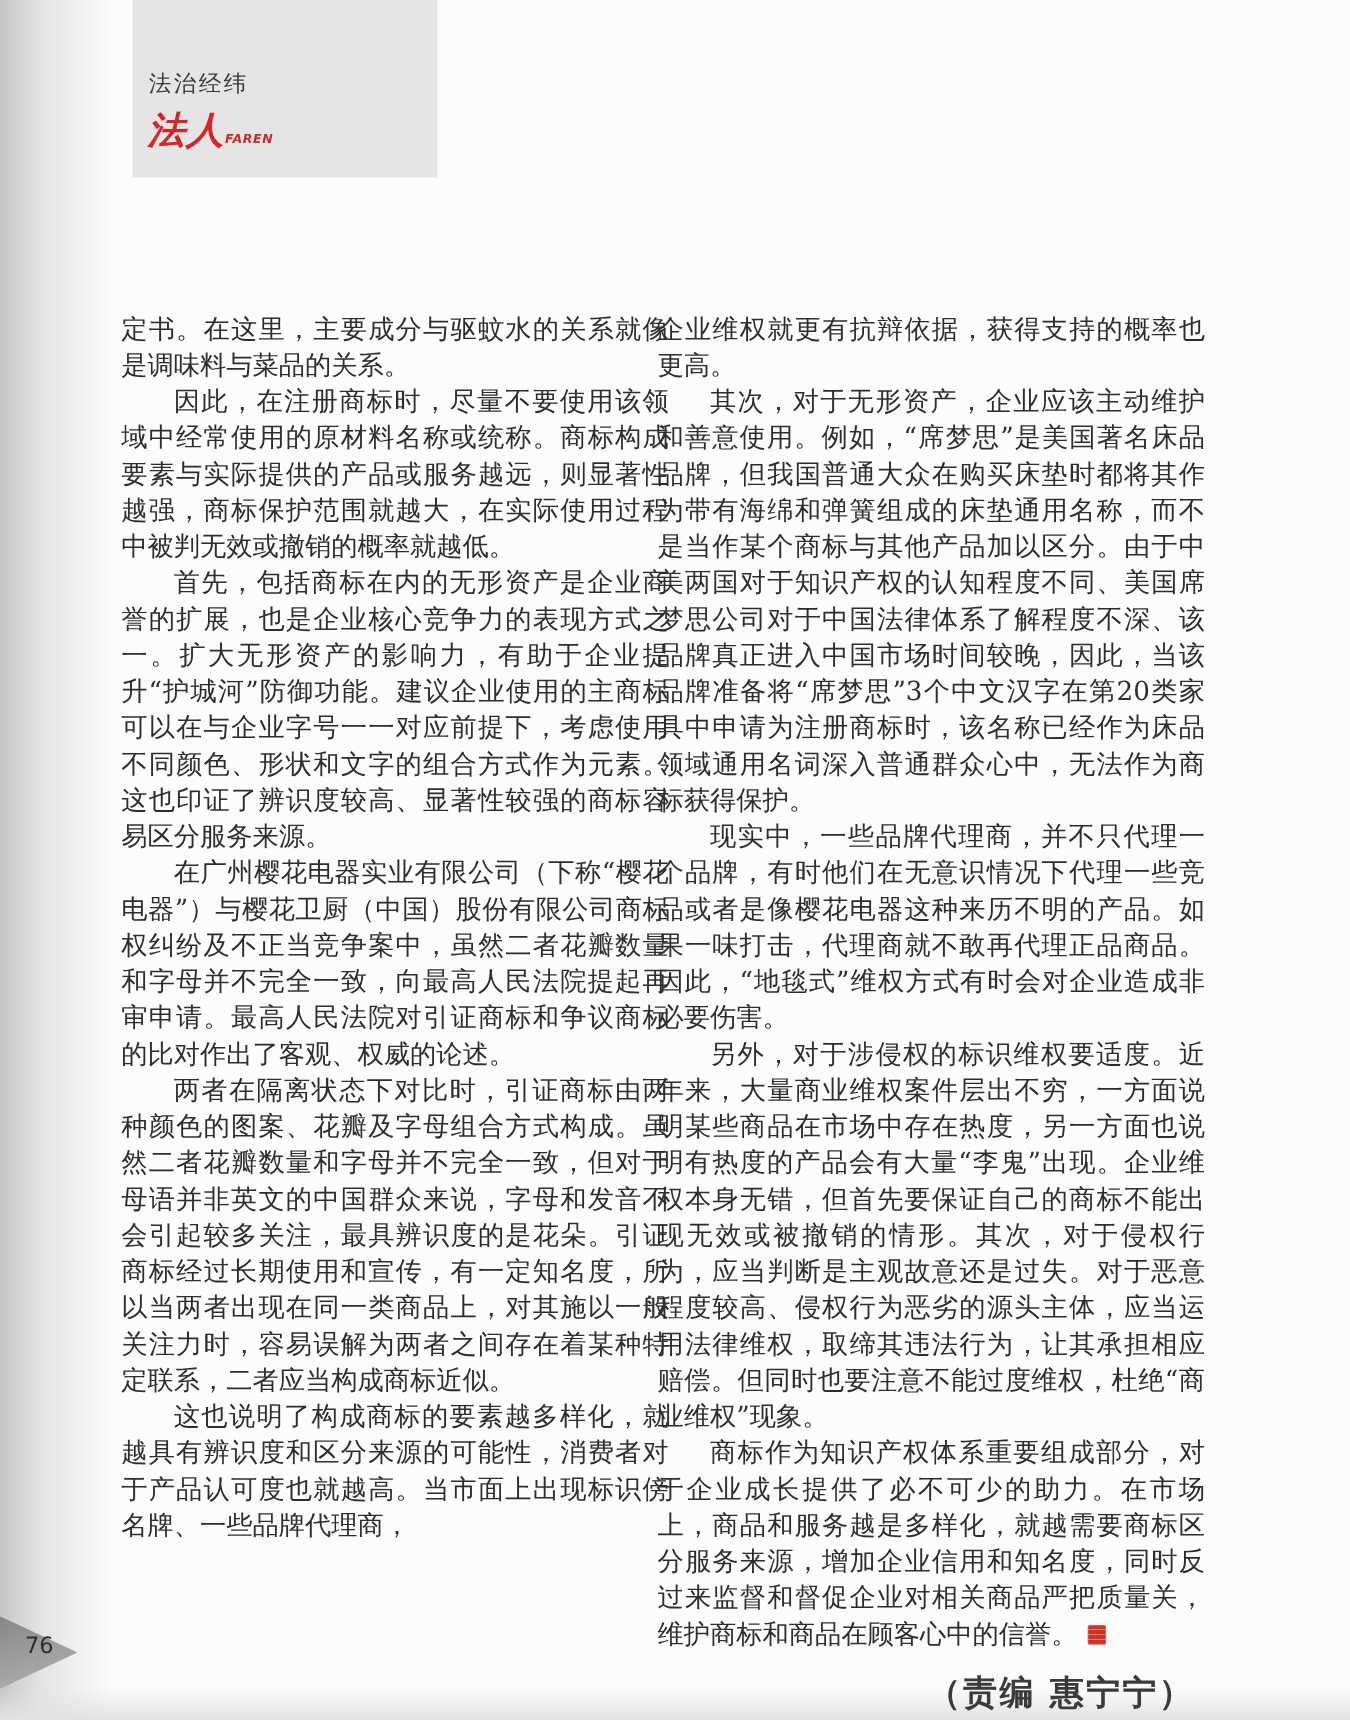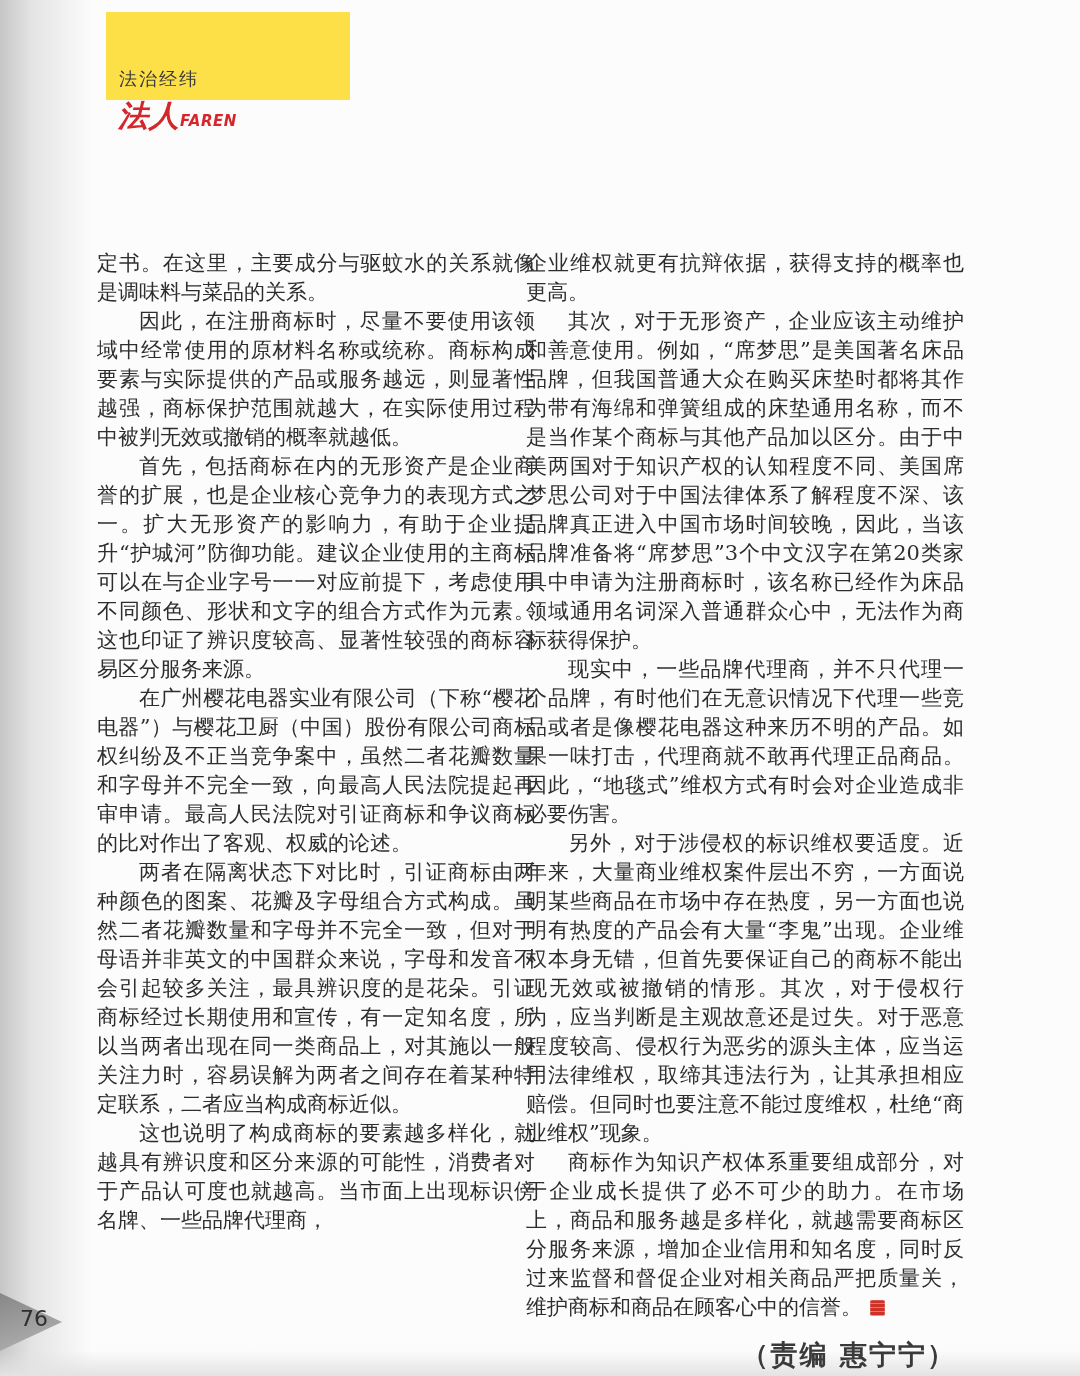--- a/index.html
+++ b/index.html
@@ -16,37 +16,37 @@
     position:absolute; left:0; top:0; width:92px; height:100%;
     background:linear-gradient(to right,#c6c6c6 0%,#e4e4e4 35%,rgba(252,252,252,0) 100%);
   }
   .shade-bottom {
     position:absolute; left:0; bottom:0; width:100%; height:26px;
     background:linear-gradient(to top,#e3e3e3 0%,rgba(252,252,252,0) 100%);
   }
 
   
   .header-block {
-    position:absolute; left:106px; top:12px; width:244px; height:88px;
-    background:#fde047;
+    position:absolute; left:106px; top:0; width:244px; height:142px;
+    background:#e5e5e5;
   }
   .section-label {
     position:absolute; left:13px; top:55px;
     font-family:"DejaVu Sans","Liberation Sans",sans-serif;
     font-size:18px; color:#3b3b3b; letter-spacing:2px;
   }
   .logo-row { position:absolute; left:12px; top:84px; white-space:nowrap; }
   .logo-cn {
     color:#d5262b; font-weight:bold; font-style:italic;
     font-size:30px; letter-spacing:1px;
     font-family:"DejaVu Serif","Liberation Serif",serif;
   }
   .logo-en {
     color:#d5262b; font-weight:bold; font-style:italic;
-    font-size:15px; letter-spacing:0.5px;
+    font-size:10px; letter-spacing:0.5px;
     font-family:"DejaVu Sans","Liberation Sans",sans-serif;
   }
 
   
   .column {
     position:absolute; top:249px; width:438px;
     font-size:21px; line-height:29px; color:#2d2d2d;
     text-align:justify;
   }
   .column-left  { left:97px; }
@@ -77,21 +77,21 @@
 
   
   .page-number-tab {
     position:absolute; left:0; top:1293px; width:62px; height:58px;
     background:linear-gradient(160deg,#878787 0%,#b5b5b5 100%);
     clip-path:polygon(0 0, 100% 50%, 0 100%);
   }
   .page-number {
     position:absolute; left:20px; top:1306px;
     font-family:"DejaVu Sans","Liberation Sans",sans-serif;
-    font-size:22px; color:#2e2e2e;
+    font-size:18px; color:#2e2e2e;
   }
 </style>
 </head>
 <body>
 
 <div class="page">
 
   <div class="shade-left"></div>
   <div class="shade-bottom"></div>
 

